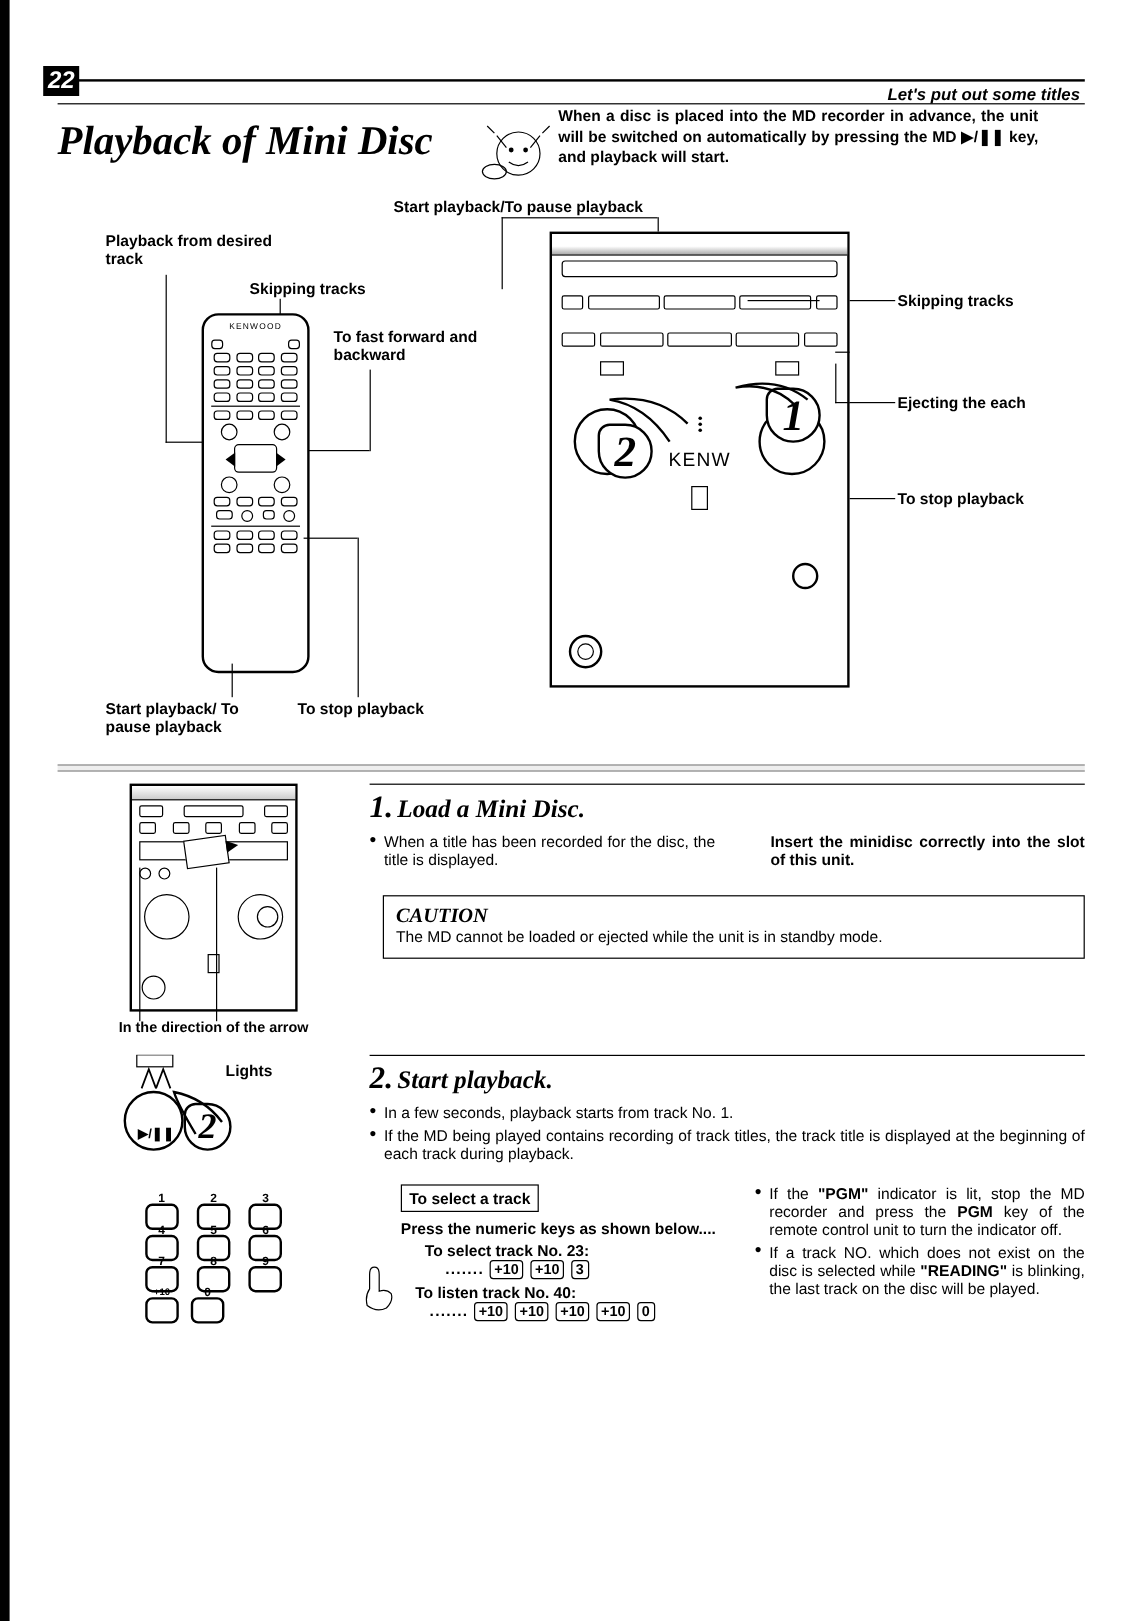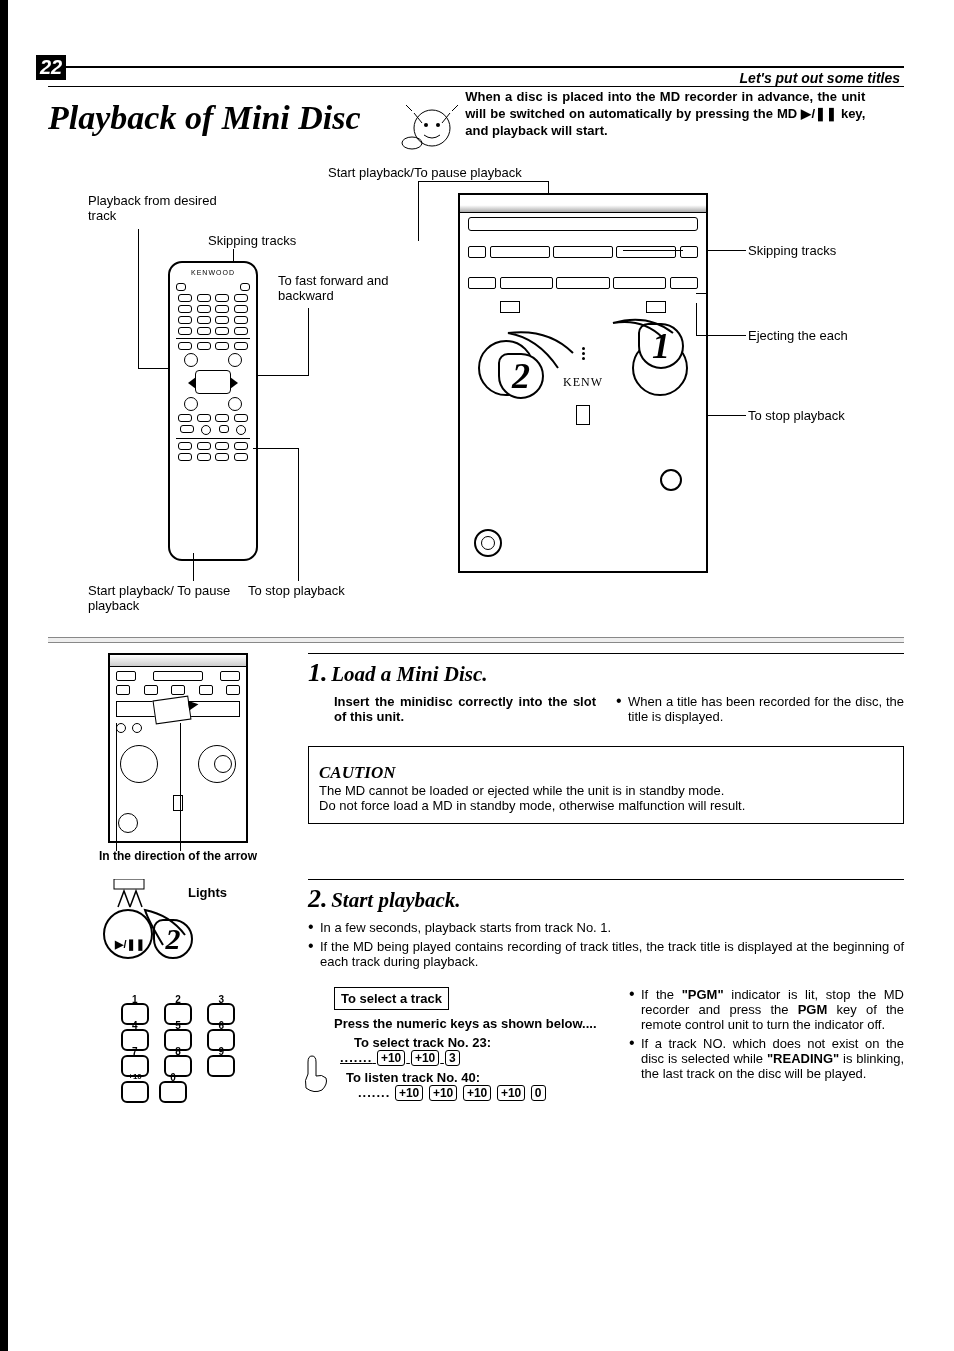--- a/index.html
+++ b/index.html
@@ -63,21 +63,21 @@
     font-size: 13px;
     text-align: justify;
     line-height: 1.3;
     margin-top: -4px;
   }
   .diagram-area {
     margin-top: 20px;
     position: relative;
     height: 460px;
   }
-  .label { font-weight: normal; font-size: 13px; position: absolute; }
+  .label { font-weight: bold; font-size: 13px; position: absolute; }
   .line { position: absolute; background: #000; }
   .remote {
     position: absolute; left: 120px; top: 88px;
     width: 90px; height: 300px;
     border: 2px solid #000; border-radius: 14px;
     background: #fff;
   }
   .remote .brand { font-size: 7px; text-align: center; margin-top: 6px; letter-spacing: 1px; }
   .remote .btnrow { display: flex; justify-content: space-around; margin: 3px 6px; }
   .remote .btn { width: 14px; height: 8px; border: 1px solid #000; border-radius: 3px; }
@@ -85,21 +85,21 @@
   .remote .circle { width: 14px; height: 14px; border: 1px solid #000; border-radius: 50%; }
   .unitbox {
     position: absolute; left: 410px; top: 20px;
     width: 250px; height: 380px; border: 2px solid #000; background: #fff;
   }
   .unitbox .top { height: 18px; border-bottom: 1px solid #000; background: linear-gradient(#fff 60%, #aaa); }
   .unitbox .slot { margin: 4px 8px; height: 14px; border: 1px solid #000; border-radius: 3px; }
   .unitbox .controls { margin: 6px 8px; height: 30px; display: flex; justify-content: space-between; align-items: center; }
   .unitbox .controls .b { border: 1px solid #000; border-radius: 2px; height: 12px; }
   .unitbox .knob { width: 56px; height: 56px; border: 2px solid #000; border-radius: 50%; position: absolute; }
-  .unitbox .brand { position: absolute; left: 50%; transform: translateX(-50%); top: 180px; font-size: 12px; letter-spacing: 1px; font-family: Liberation Serif, serif; }
+  .unitbox .brand { position: absolute; left: 50%; transform: translateX(-50%); top: 180px; font-size: 16px; letter-spacing: 1px; }
   .unitbox .vol { width: 22px; height: 22px; border: 2px solid #000; border-radius: 50%; position: absolute; right: 24px; bottom: 80px; }
   .unitbox .foot { width: 28px; height: 28px; border: 2px solid #000; border-radius: 50%; position: absolute; left: 14px; bottom: 14px; display:flex; align-items:center; justify-content:center;}
   .unitbox .foot::after { content:""; width:12px; height:12px; border:1px solid #000; border-radius:50%;}
   .callout-num {
     width: 46px; height: 46px; background: #fff; border: 2px solid #000;
     border-radius: 10px 50% 50% 50%;
     font-family: "Times New Roman", serif; font-style: italic; font-weight: bold;
     font-size: 36px; text-align: center; line-height: 42px;
     position: absolute;
     text-shadow: 2px 2px 0 #fff, -1px -1px 0 #fff;
@@ -111,21 +111,21 @@
   .step-num {
     font-family: "Times New Roman", serif; font-style: italic; font-weight: bold; font-size: 26px;
   }
   .step-title { font-family: "Times New Roman", serif; font-style: italic; font-weight: bold; font-size: 21px; }
   .step-body { display: flex; gap: 20px; margin-top: 6px; }
   .col { flex: 1; text-align: justify; font-size: 13px; }
   .col .lead { font-weight: bold; }
   .bullet-list { list-style: none; padding: 0; margin: 0; font-size: 13px; }
   .bullet-list li { position: relative; padding-left: 12px; margin-bottom: 4px; text-align: justify; }
   .bullet-list li::before { content: "•"; position: absolute; left: 0; font-size: 16px; line-height: 13px; }
-  .caution-box { border: 1px solid #000; margin-top: 18px; padding: 16px 10px 10px; }
+  .caution-box { border: 1px solid #000; margin-top: 18px; padding: 6px 10px 10px; margin-left: 11px; }
   .caution-title { font-family: "Times New Roman", serif; font-style: italic; font-weight: bold; font-size: 17px; }
   .small-unit {
     width: 140px; height: 190px; border: 2px solid #000; margin: 0 auto;
     position: relative; background: #fff;
   }
   .small-unit .top { height: 12px; border-bottom:1px solid #000; background: linear-gradient(#fff,#ccc);}
   .small-unit .ctrl { margin: 4px 6px; display:flex; justify-content:space-between;}
   .small-unit .ctrl .b{ width:20px; height:10px; border:1px solid #000; border-radius:2px;}
   .small-unit .slot { margin: 6px 6px; height:16px; border:1px solid #000; position:relative;}
   .small-unit .knob{ width:38px;height:38px;border:1px solid #000;border-radius:50%;position:absolute;}
@@ -377,32 +377,31 @@
         <div style="position:absolute; left:68px; top:-120px; width:1px; height:128px; background:#000;"></div>
         <div style="position:absolute; left:132px; top:-120px; width:1px; height:128px; background:#000;"></div>
       </div>
       <div class="arrow-label">In the direction of the arrow</div>
     </div>
     <div class="step-right">
       <span class="step-num">1.</span>
       <span class="step-title">Load a Mini Disc.</span>
       <div class="step-body">
         <div class="col">
-          <div class="lead" style="margin-left:26px;">Insert the minidisc correctly into the slot of this unit.</div>
-        </div>
-        <div class="col">
           <ul class="bullet-list">
             <li>When a title has been recorded for the disc, the title is displayed.</li>
           </ul>
         </div>
+        <div class="col">
+          <div class="lead" style="margin-left:26px;">Insert the minidisc correctly into the slot of this unit.</div>
+        </div>
       </div>
       <div class="caution-box">
         <div class="caution-title">CAUTION</div>
         <div>The MD cannot be loaded or ejected while the unit is in standby mode.</div>
-        <div>Do not force load a MD in standby mode, otherwise malfunction will result.</div>
       </div>
     </div>
   </div>
 
   <div class="step-row" style="margin-top:16px;">
     <div class="step-left">
       <div style="position:relative; height:90px;">
         <div style="position:absolute; left:60px; top:0;">
           <svg width="50" height="30">
               <path d="M10 28 l6 -16 l6 16 M22 28 l6 -16 l6 16" stroke="#000" fill="none" stroke-width="1.5"></path>
@@ -482,21 +481,21 @@
             <li>If the MD being played contains recording of track titles, the track title is displayed at the beginning of each track during playback.</li>
           </ul>
         </div>
       </div>
 
       <div class="step-body" style="margin-top:14px;">
         <div class="col" style="margin-left:26px;">
           <div class="boxed">To select a track</div>
           <div style="font-weight:bold; margin-top:6px;">Press the numeric keys as shown below....</div>
           <div style="font-weight:bold; margin-left:20px; margin-top:4px;">To select track No. 23:</div>
-          <div style="margin-left:6px;text-decoration:underline;">
+          <div style="margin-left:37px;">
             <span class="dots">.......</span>
             <span class="key">+10</span>
             <span class="key">+10</span>
             <span class="key">3</span>
           </div>
           <div style="font-weight:bold; margin-left:12px; margin-top:4px;">To listen track No. 40:</div>
           <div style="margin-left:24px;">
             <span class="dots">.......</span>
             <span class="key">+10</span>
             <span class="key">+10</span>

